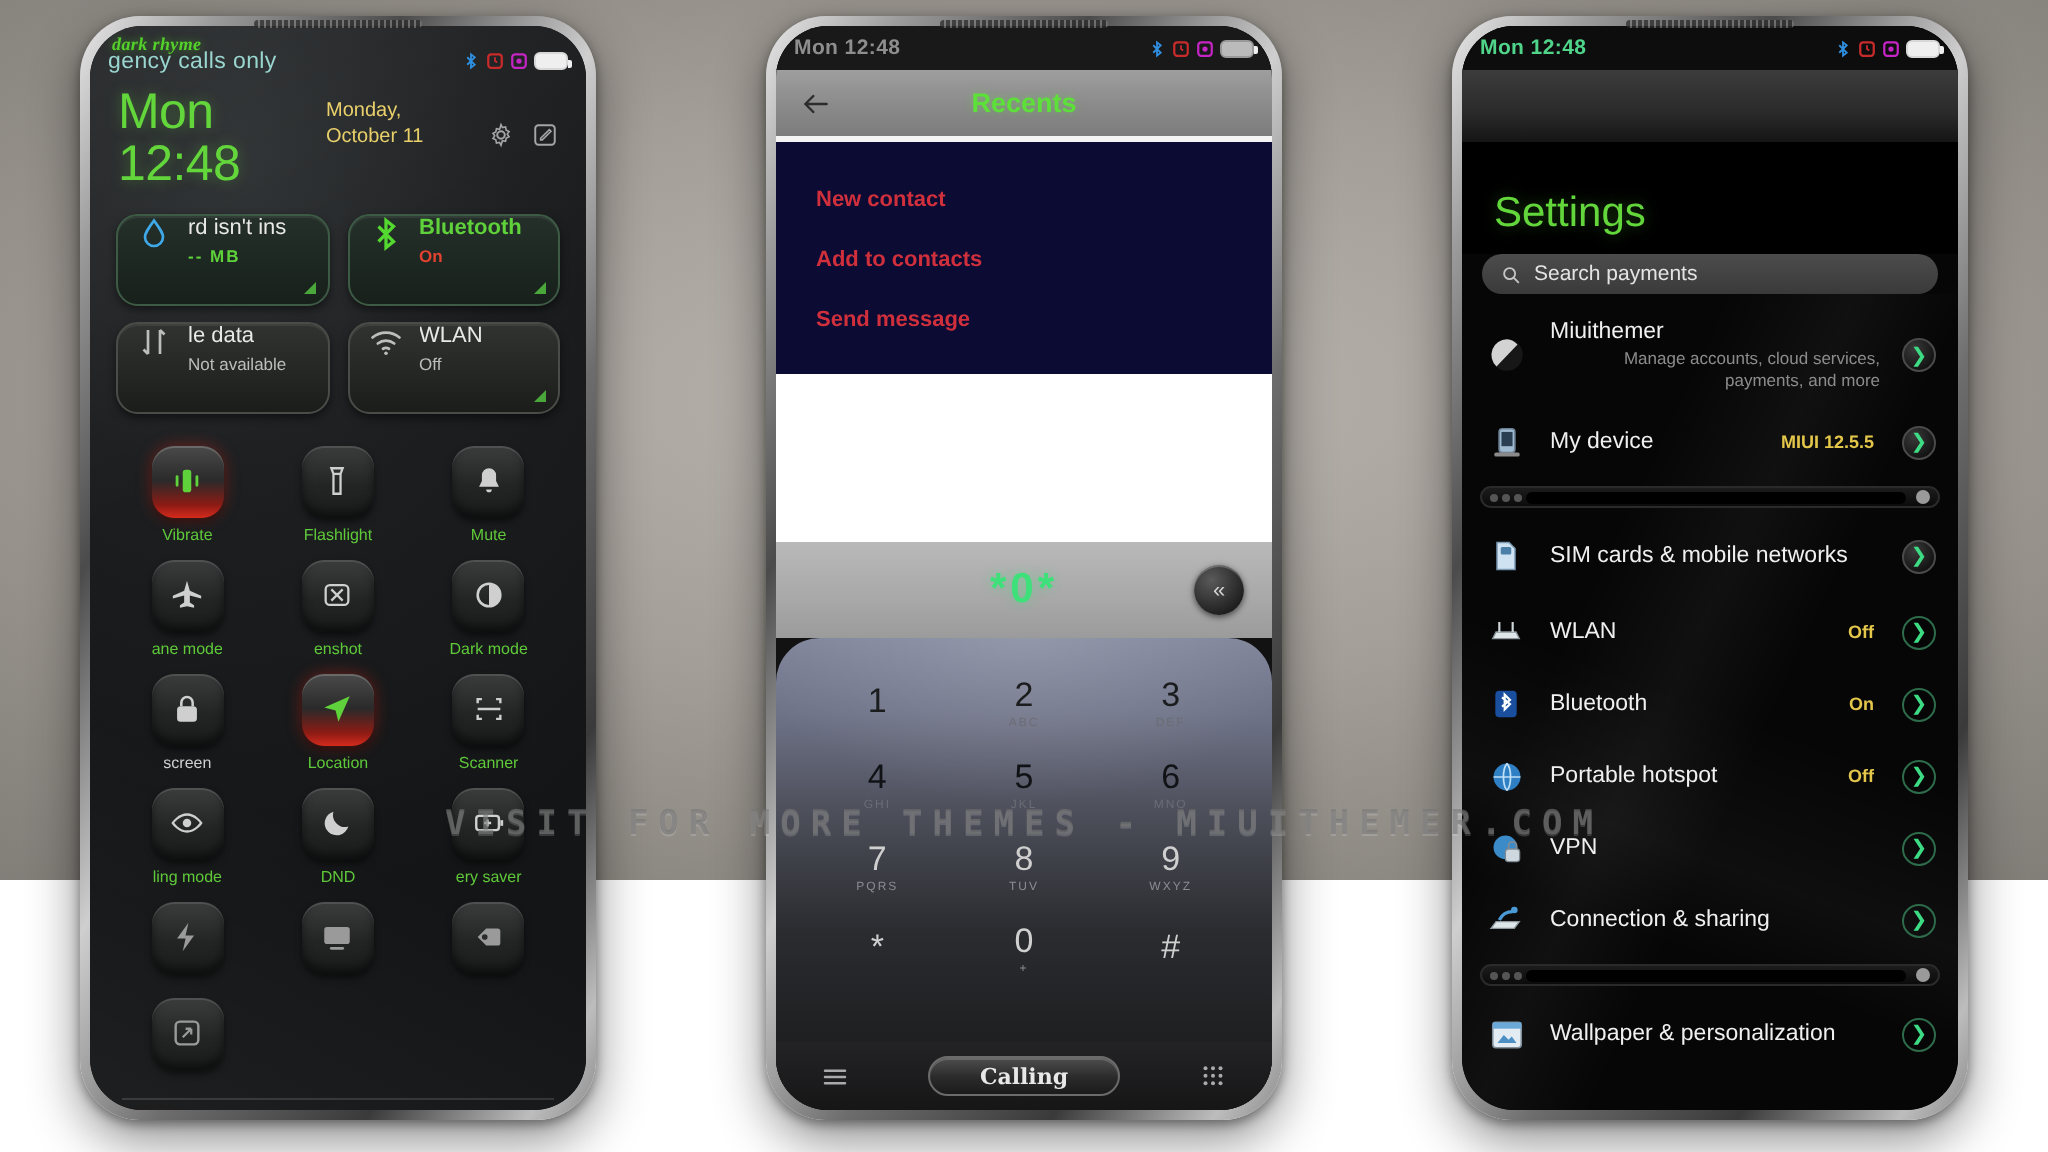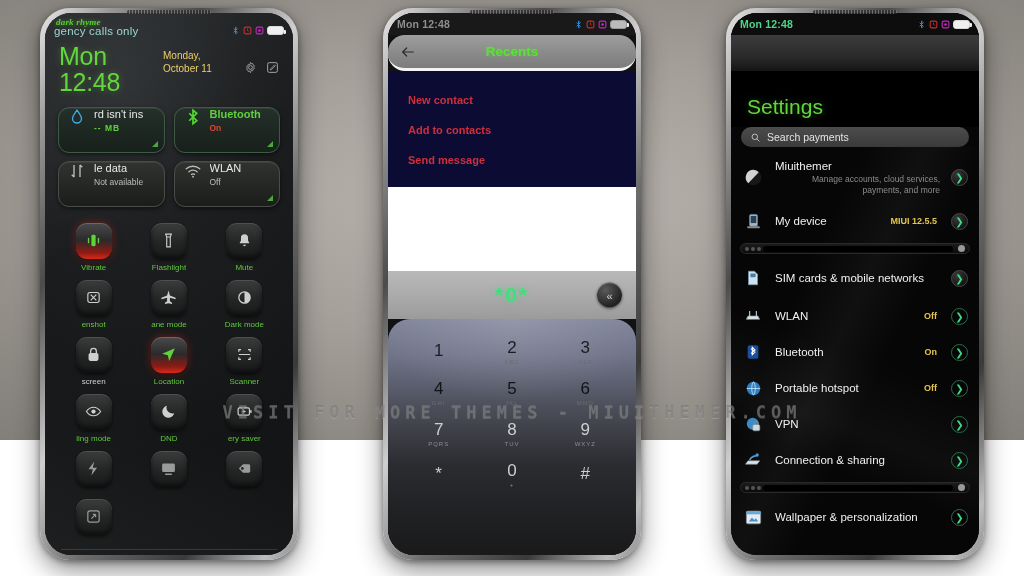--- a/index.html
+++ b/index.html
@@ -137,21 +137,21 @@
   .slider-gear { position: absolute; left: 7px; top: 50%; transform: translateY(-50%); width: 14px; height: 14px; z-index: 3; }
 
   
   #p2 { left: 383px; top: 8px; width: 258px; height: 552px; }
   #p2 .screen { background: #121212; display: flex; flex-direction: column; }
   #p2 .statusbar { background: #191919; flex: none; }
   #p2 .sb-time { color: #8e8e8e; }
   .appbar {
     height: 36px; flex: none; display: flex; align-items: center; padding: 0 12px;
     background: linear-gradient(180deg,#9e9e9e 0%,#8a8a8a 55%,#7c7c7c 100%);
-    border-bottom: 3px solid #f4f4f4; position: relative; border-radius: 17px;
+    border-bottom: 3px solid #f4f4f4; position: relative;
   }
   .back-arrow { width: 16px; height: 16px; }
   .appbar-title {
     position: absolute; left: 0; right: 0; text-align: center;
     font-size: 13.5px; color: #5ee03a; font-weight: 600;
     text-shadow: 0 0 5px rgba(94,224,58,.4); pointer-events: none;
   }
   .menu-panel { background: #0b0b33; padding: 14px 0 12px 0; flex: none; }
   .menu-item { font-size: 11px; color: #d02f3c; padding: 9px 20px; font-weight: 600; }
   .white-gap { background: #ffffff; flex: none; height: 84px; }
@@ -367,34 +367,34 @@
               <div class="tgl-btn">
                 <svg class="tgl-ico" viewBox="0 0 24 24">
                     <path d="M12 3a5 5 0 00-5 5v4l-2 4h14l-2-4V8a5 5 0 00-5-5zM10 18a2 2 0 004 0" fill="#cfcfcf"></path>
                   </svg>
               </div>
               <div class="tgl-lbl">Mute</div>
             </div>
             <div class="tgl">
               <div class="tgl-btn">
                 <svg class="tgl-ico" viewBox="0 0 24 24">
+                    <path d="M12 2l2 7 8 3.5v2l-8-2.2v5l3 2v1.7L12 20l-5 1v-1.7l3-2v-5L2 14.5v-2L10 9l2-7z" fill="#cfcfcf"></path>
+                  </svg>
+              </div>
+              <div class="tgl-lbl">ane mode</div>
+            </div>
+
+            <div class="tgl">
+              <div class="tgl-btn">
+                <svg class="tgl-ico" viewBox="0 0 24 24">
                     <rect x="4" y="5" width="16" height="14" rx="3" fill="none" stroke="#cfcfcf" stroke-width="1.6"></rect>
                     <path d="M8 8l8 8M16 8l-8 8" stroke="#cfcfcf" stroke-width="1.6"></path>
                   </svg>
               </div>
               <div class="tgl-lbl">enshot</div>
-            </div>
-
-            <div class="tgl">
-              <div class="tgl-btn">
-                <svg class="tgl-ico" viewBox="0 0 24 24">
-                    <path d="M12 2l2 7 8 3.5v2l-8-2.2v5l3 2v1.7L12 20l-5 1v-1.7l3-2v-5L2 14.5v-2L10 9l2-7z" fill="#cfcfcf"></path>
-                  </svg>
-              </div>
-              <div class="tgl-lbl">ane mode</div>
             </div>
             <div class="tgl">
               <div class="tgl-btn">
                 <svg class="tgl-ico" viewBox="0 0 24 24">
                     <circle cx="12" cy="12" r="8" fill="none" stroke="#cfcfcf" stroke-width="1.8"></circle>
                     <path d="M12 4a8 8 0 010 16z" fill="#cfcfcf"></path>
                   </svg>
               </div>
               <div class="tgl-lbl">Dark mode</div>
             </div>
@@ -599,20 +599,39 @@
                   <div class="key-sub"></div>
                 </div>
               <div class="key">
                   <div class="key-num">0</div>
                   <div class="key-sub">+</div>
                 </div>
               <div class="key">
                   <div class="key-num">#</div>
                   <div class="key-sub"></div>
                 </div>
+            </div>
+            <div class="dial-bottom">
+              <svg class="db-ico" viewBox="0 0 24 24">
+                  <path d="M4 7h16M4 12h16M4 17h16" stroke="#cfcfcf" stroke-width="2" stroke-linecap="round"></path>
+                </svg>
+              <div class="call-pill">Calling</div>
+              <svg class="db-ico" viewBox="0 0 24 24">
+                  <g fill="#cfcfcf">
+                    <circle cx="6" cy="5" r="1.6"></circle>
+                    <circle cx="12" cy="5" r="1.6"></circle>
+                    <circle cx="18" cy="5" r="1.6"></circle>
+                    <circle cx="6" cy="11" r="1.6"></circle>
+                    <circle cx="12" cy="11" r="1.6"></circle>
+                    <circle cx="18" cy="11" r="1.6"></circle>
+                    <circle cx="6" cy="17" r="1.6"></circle>
+                    <circle cx="12" cy="17" r="1.6"></circle>
+                    <circle cx="18" cy="17" r="1.6"></circle>
+                  </g>
+                </svg>
             </div>
           </div>
 
         </div>
       </div>
     </div>
     <div class="speaker"></div>
   </div>
 
   <div class="phone" id="p3">

